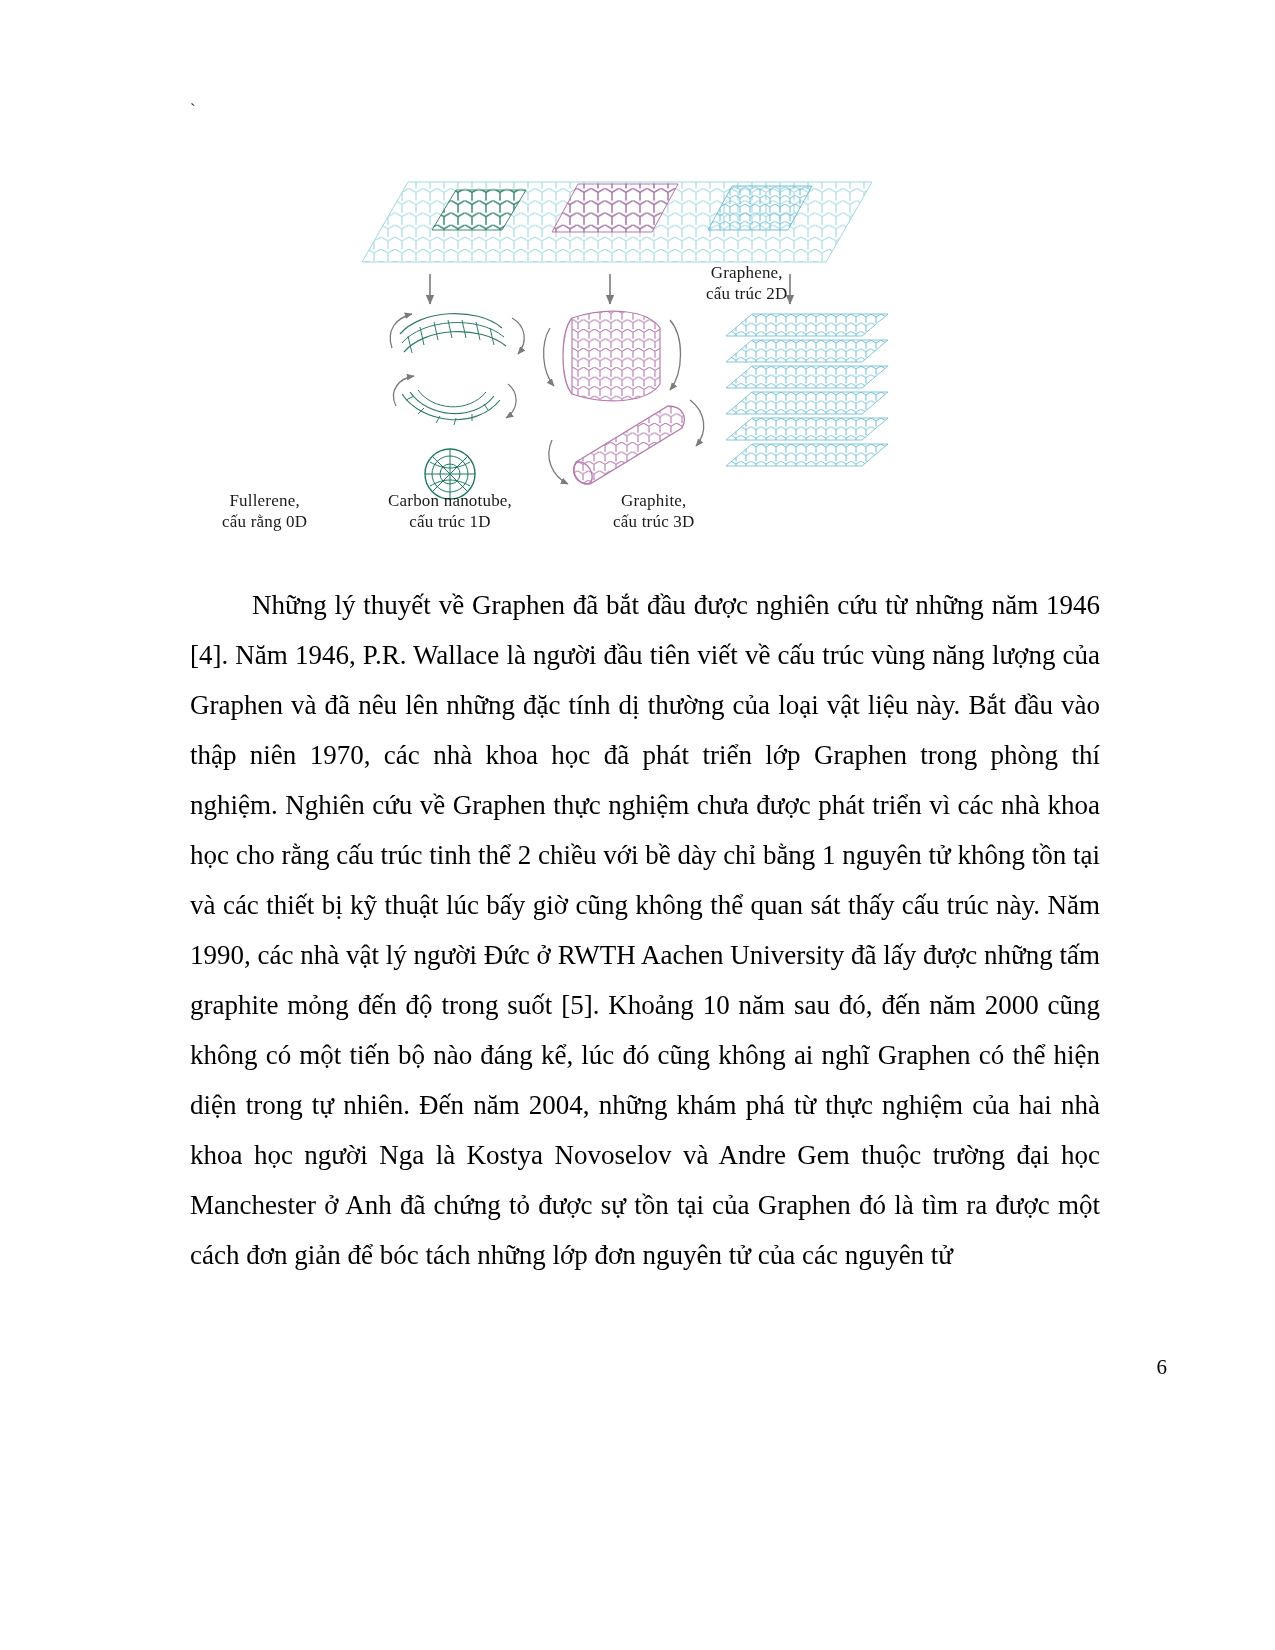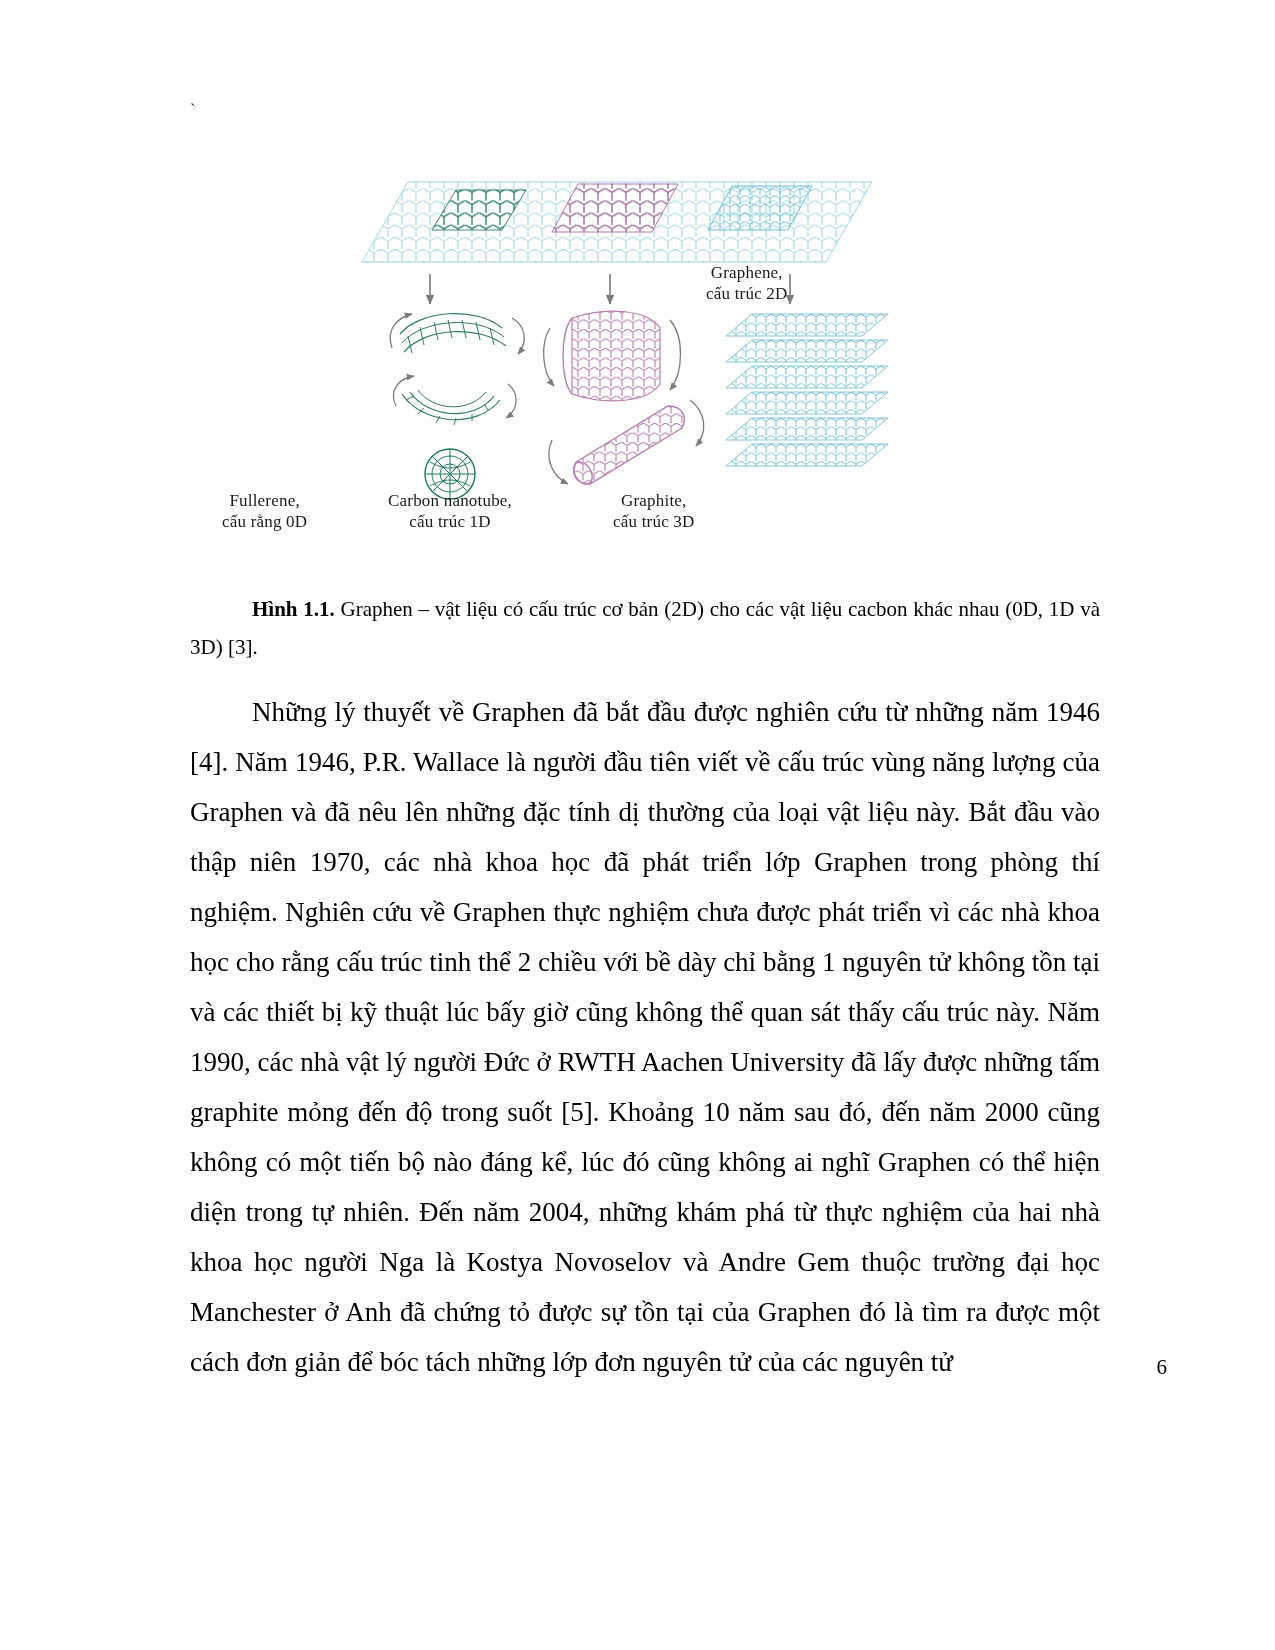--- a/index.html
+++ b/index.html
@@ -230,23 +230,20 @@
       <div class="fig-label lbl-graphene">Graphene,
 cấu trúc 2D</div>
       <div class="fig-label lbl-fullerene">Fullerene,
 cấu rằng 0D</div>
       <div class="fig-label lbl-cnt">Carbon nanotube,
 cấu trúc 1D</div>
       <div class="fig-label lbl-graphite">Graphite,
 cấu trúc 3D</div>
     </div>
 
-    <p class="caption">
-      <span class="indent"></span><b>Hình 1.1.</b><span> Graphen – vật liệu có cấu trúc cơ bản (2D) cho các vật liệu cacbon khác nhau (0D, 1D và 3D) [3].</span>
-    </p>
 
 
     <p class="body-par">
       <span class="indent"></span><span>Những lý thuyết về Graphen đã bắt đầu được nghiên cứu từ những năm 1946 [4]. Năm 1946, P.R. Wallace là người đầu tiên viết về cấu trúc vùng năng lượng của Graphen và đã nêu lên những đặc tính dị thường của loại vật liệu này. Bắt đầu vào thập niên 1970, các nhà khoa học đã phát triển lớp Graphen trong phòng thí nghiệm. Nghiên cứu về Graphen thực nghiệm chưa được phát triển vì các nhà khoa học cho rằng cấu trúc tinh thể 2 chiều với bề dày chỉ bằng 1 nguyên tử không tồn tại và các thiết bị kỹ thuật lúc bấy giờ cũng không thể quan sát thấy cấu trúc này. Năm 1990, các nhà vật lý người Đức ở RWTH Aachen University đã lấy được những tấm graphite mỏng đến độ trong suốt [5]. Khoảng 10 năm sau đó, đến năm 2000 cũng không có một tiến bộ nào đáng kể, lúc đó cũng không ai nghĩ Graphen có thể hiện diện trong tự nhiên. Đến năm 2004, những khám phá từ thực nghiệm của hai nhà khoa học người Nga là Kostya Novoselov và Andre Gem thuộc trường đại học Manchester ở Anh đã chứng tỏ được sự tồn tại của Graphen đó là tìm ra được một cách đơn giản để bóc tách những lớp đơn nguyên tử của các nguyên tử</span>
     </p>
 
   </div>
 
   <div class="page-number">6</div>
 </div>

